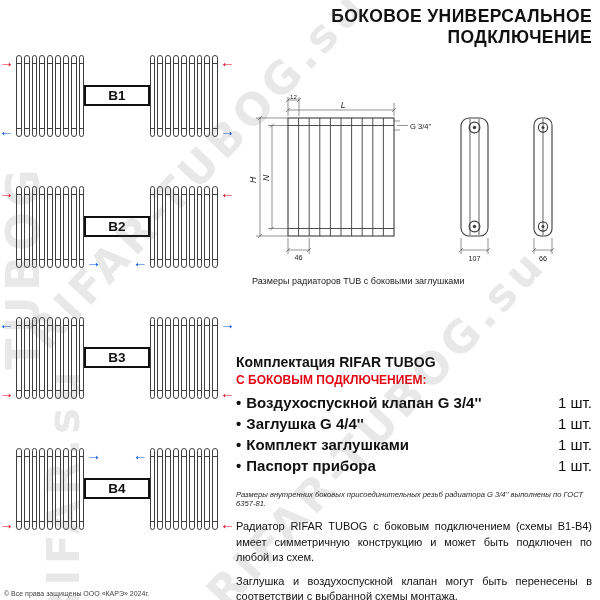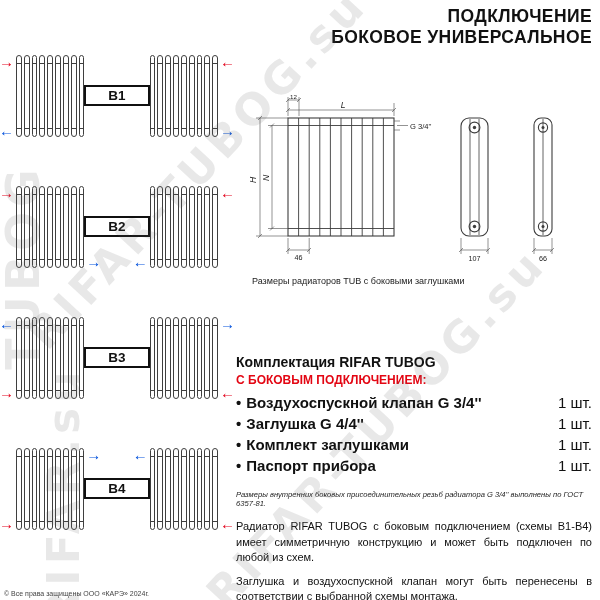--- a/index.html
+++ b/index.html
@@ -74,22 +74,22 @@
 </style>
 </head>
 <body>
 
 <div class="wm wm1">TUBOG</div>
 <div class="wm wm2">RIFAR.su</div>
 <div class="wm wm3">RIFAR-TUBOG.su</div>
 <div class="wm wm4">RIFAR-TUBOG.su</div>
 
 <div class="title">
+  <div>БОКОВОЕ УНИВЕРСАЛЬНОЕ</div>
   <div>ПОДКЛЮЧЕНИЕ</div>
-  <div>БОКОВОЕ УНИВЕРСАЛЬНОЕ</div>
 </div>
 
 <div class="schemes">
   <div class="scheme-row">
     <div class="rad-zone">
         <div class="radiator">
           <div class="sec"></div>
           <div class="sec"></div>
           <div class="sec"></div>
           <div class="sec"></div>

